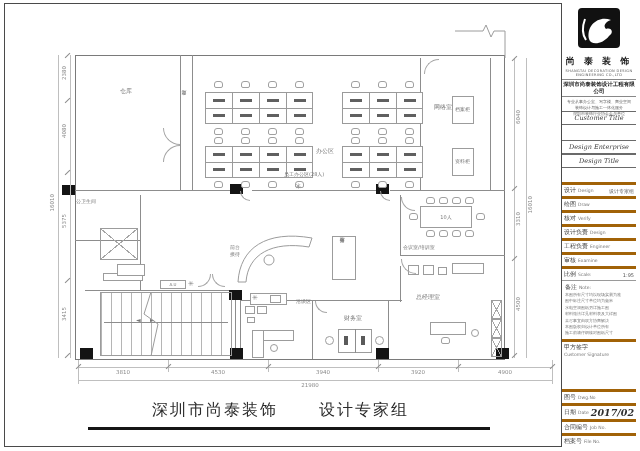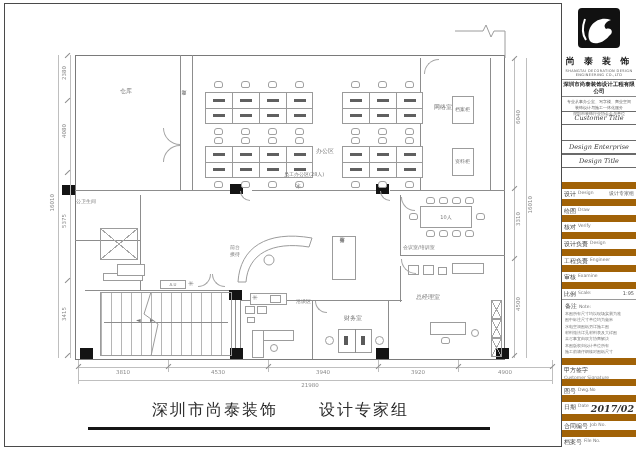--- a/index.html
+++ b/index.html
@@ -50,21 +50,21 @@
       box-sizing:border-box;display:flex;flex-direction:column;background:#fff}
   .tb-logo{height:104px;border-bottom:0;text-align:center;padding-top:4px}
   .brand{font-size:9px;font-weight:bold;letter-spacing:3px;color:#1a1a1a;margin-top:2px}
   .brand-en{font-size:3.5px;color:#555;letter-spacing:.4px;margin-top:1px}
   .company{font-size:5.5px;font-weight:bold;color:#222;margin-top:2px;border-top:1px solid #888;border-bottom:1px solid #888;padding:1px 0}
   .info{font-size:4px;color:#666;line-height:1.5;margin-top:2px;text-align:center}
   .sec-head{border-top:1px solid #6a6a6a;border-bottom:1px solid #6a6a6a;text-align:center;
       font-size:6.5px;font-style:italic;font-family:"DejaVu Serif","Liberation Serif",serif;color:#3d3d3d;padding:2px 0}
   .sp{flex:0 0 auto}
   .tb-ent{text-align:center;font-size:6.5px;font-weight:bold;color:#333;line-height:1.5;padding:3px 0}
-  .tb-row{display:flex;flex-wrap:wrap;border-top:7px solid #a16207;
+  .tb-row{display:flex;align-items:center;flex-wrap:wrap;border-top:3px solid #a16207;
       padding:1px 2px;min-height:11px;font-size:6px;color:#444;box-sizing:border-box}
   .tb-row .cn{margin-right:2px;white-space:nowrap}
   .tb-row .en{color:#777;font-size:4.5px;white-space:nowrap}
   .tb-row .val{margin-left:auto;font-size:5px;color:#555;padding-left:3px;white-space:nowrap}
   .notes{border-top:1px solid #9a9a9a;padding:2px 3px;flex:0 0 auto}
   .notes .nh{font-size:6px;color:#444}
   .notes .nh em{font-size:4.5px;color:#777;font-style:normal}
   .notes .nl{font-size:4px;color:#777;line-height:1.6;white-space:nowrap;overflow:hidden}
   .date-val{margin-left:auto;font-family:"DejaVu Serif","Liberation Serif",serif;font-style:italic;
       font-weight:bold;font-size:9.5px;color:#2f2f2f}

